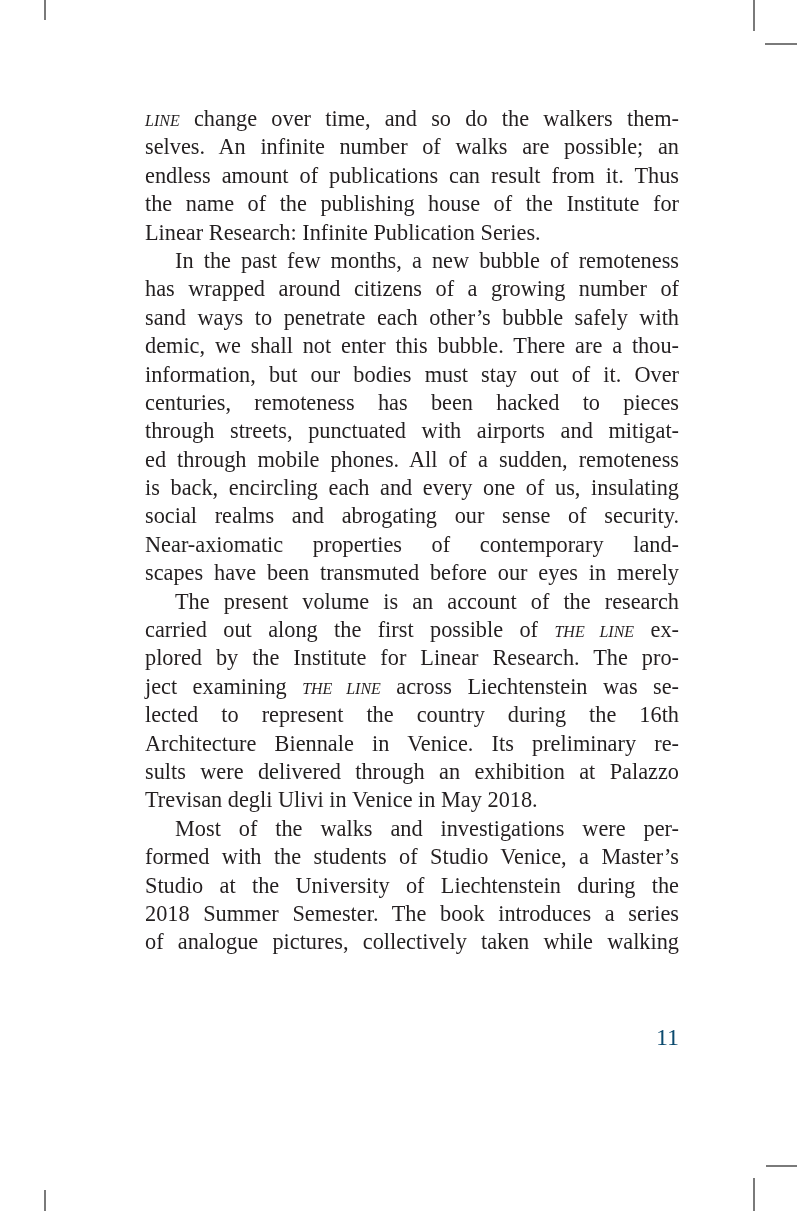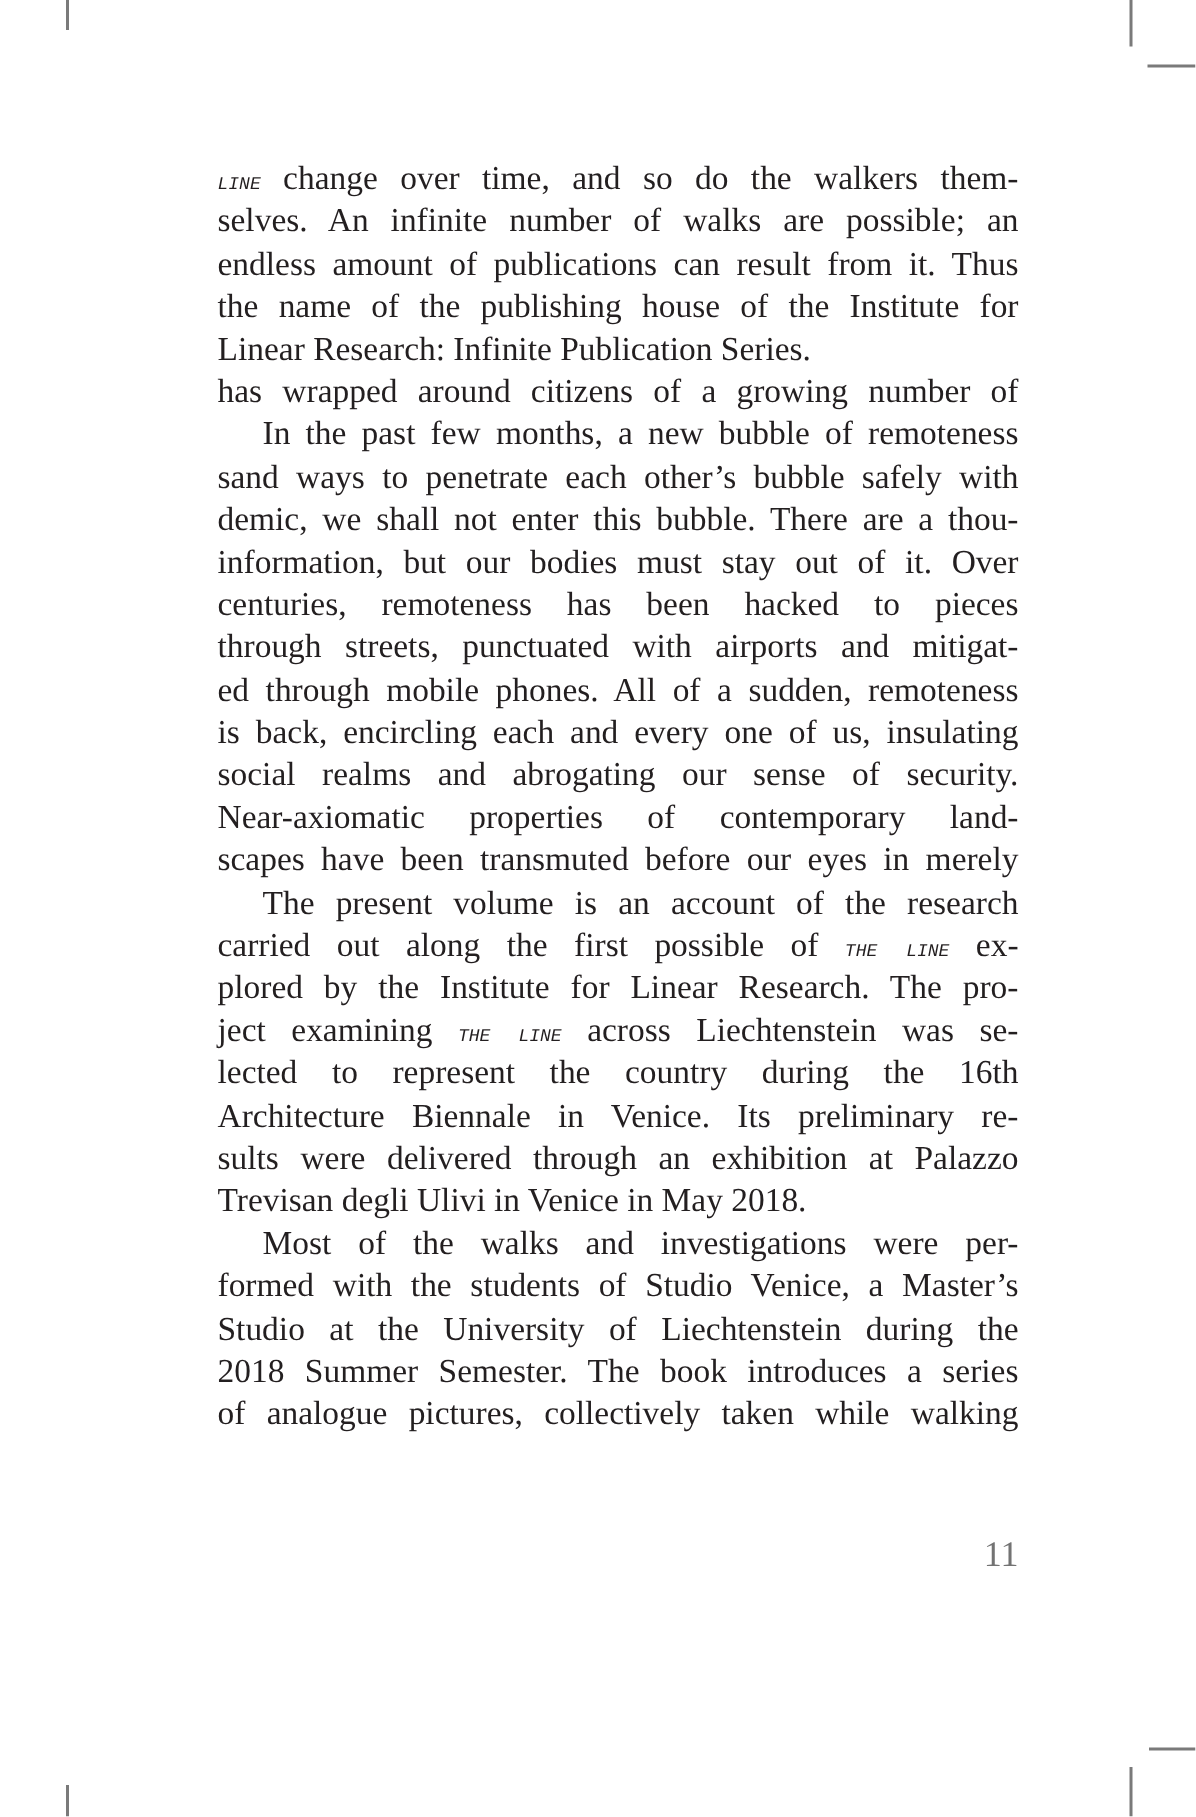--- a/index.html
+++ b/index.html
@@ -43,33 +43,33 @@
     text-align-last: justify;
     height: 28.4px;
   }
   .line.last {
     text-align-last: left;
   }
   .line.indent {
     padding-left: 30px;
   }
   .it {
-    font-family: Liberation Mono, monospace;
+    font-family: Liberation Serif, serif;
     font-style: italic;
-    font-size: 12px;
+    font-size: 16px;
   }
   .page-number {
     position: absolute;
     left: 600px;
     width: 79px;
     top: 1024px;
     text-align: right;
     font-family: "Liberation Serif", "DejaVu Serif", serif;
     font-size: 24px;
-    color: #737373;
+    color: #0c4a6e;
   }
 </style>
 </head>
 <body>
 
 <div class="crop v" id="crop-tl-v"></div>
 <div class="crop v" id="crop-tr-v"></div>
 <div class="crop h" id="crop-tr-h"></div>
 <div class="crop v" id="crop-bl-v"></div>
 <div class="crop h" id="crop-br-h"></div>
@@ -77,22 +77,22 @@
 
 <div class="text-block" id="body-text">
     <div>
       <span class="line"><span class="it">LINE</span><span> change over time, and so do the walkers them-</span></span>
       <span class="line"><span>selves. An infinite number of walks are possible; an</span></span>
       <span class="line"><span>endless amount of publications can result from it. Thus</span></span>
       <span class="line"><span>the name of the publishing house of the Institute for</span></span>
       <span class="line last"><span>Linear Research: Infinite Publication Series.</span></span>
     </div>
     <div>
+      <span class="line indent"><span>In the past few months, a new bubble of remoteness</span></span>
       <span class="line"><span>has wrapped around citizens of a growing number of</span></span>
-      <span class="line indent"><span>In the past few months, a new bubble of remoteness</span></span>
       <span class="line"><span>sand ways to penetrate each other’s bubble safely with</span></span>
       <span class="line"><span>demic, we shall not enter this bubble. There are a thou-</span></span>
       <span class="line"><span>information, but our bodies must stay out of it. Over</span></span>
       <span class="line"><span>centuries, remoteness has been hacked to pieces</span></span>
       <span class="line"><span>through streets, punctuated with airports and mitigat-</span></span>
       <span class="line"><span>ed through mobile phones. All of a sudden, remoteness</span></span>
       <span class="line"><span>is back, encircling each and every one of us, insulating</span></span>
       <span class="line"><span>social realms and abrogating our sense of security.</span></span>
       <span class="line"><span>Near-axiomatic properties of contemporary land-</span></span>
       <span class="line"><span>scapes have been transmuted before our eyes in merely</span></span>

